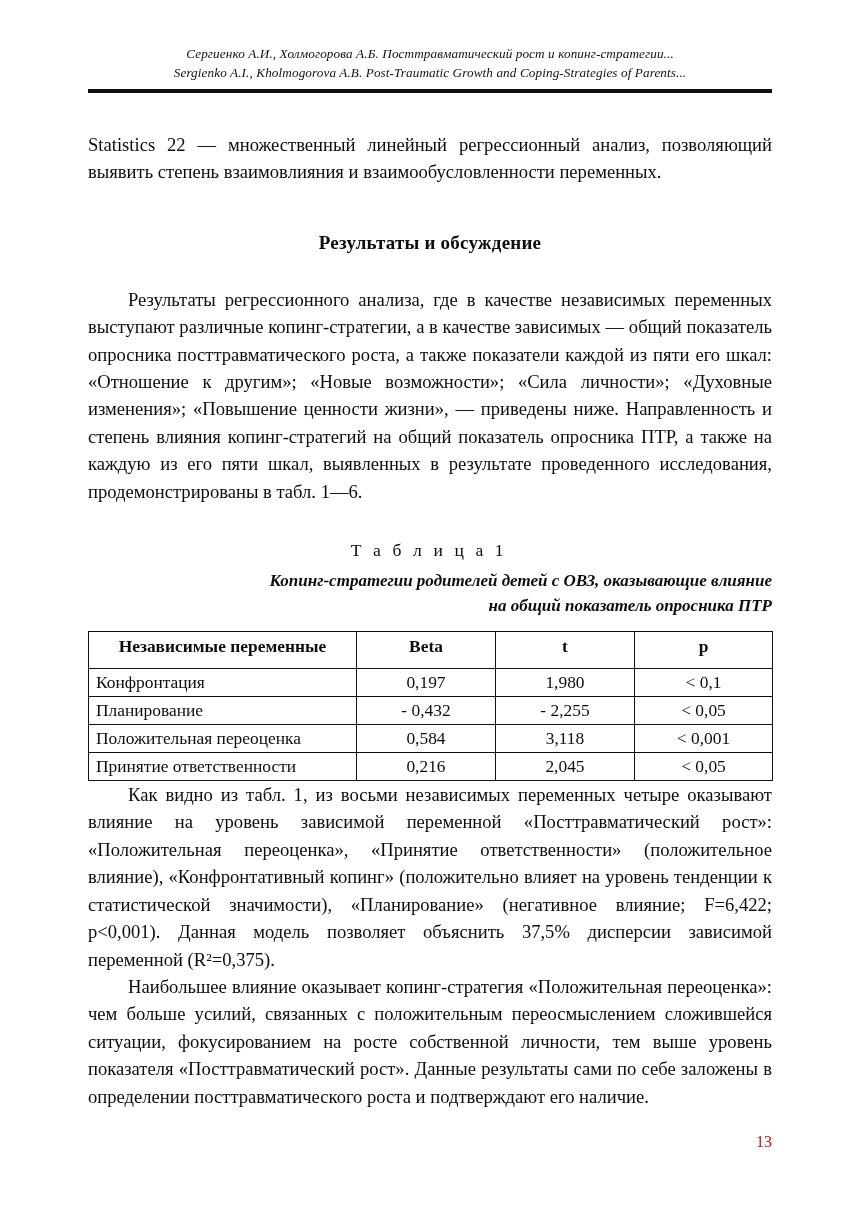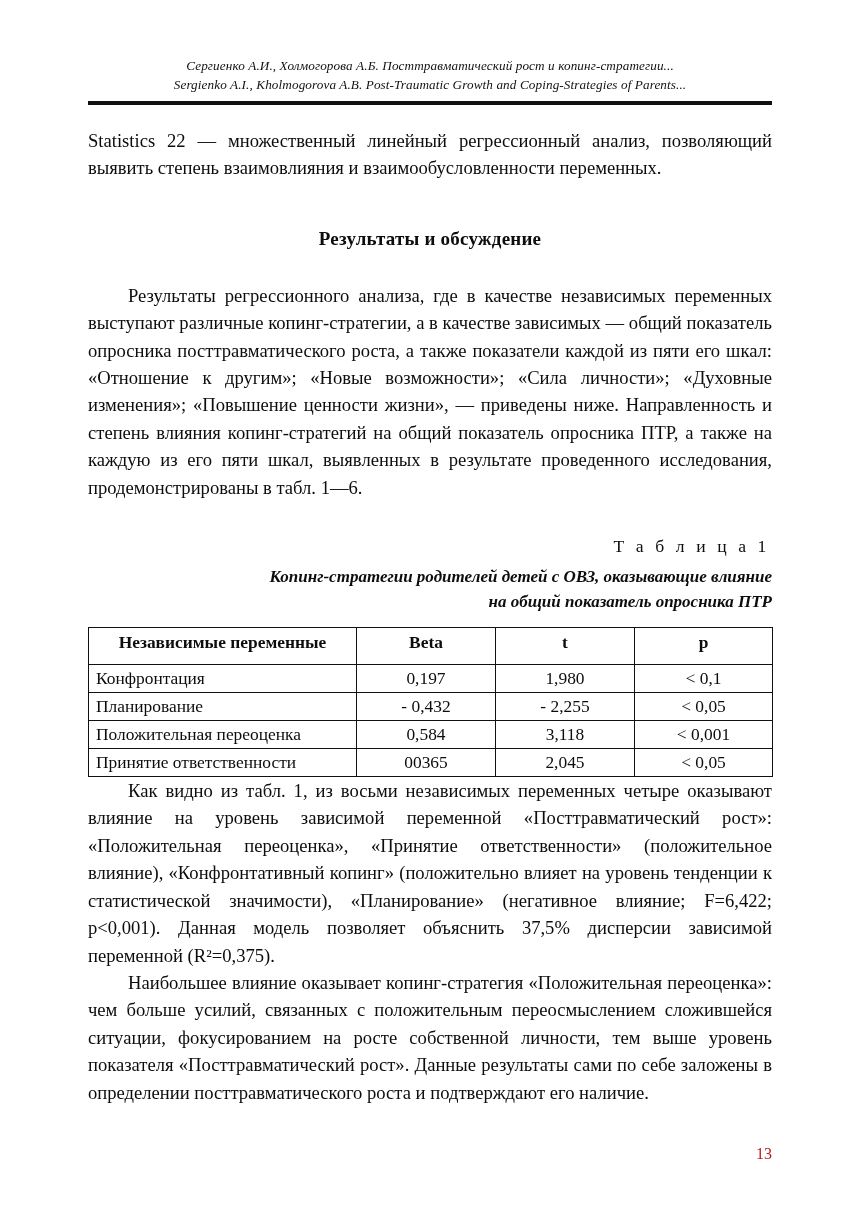--- a/index.html
+++ b/index.html
@@ -11,21 +11,21 @@
     width: 856px;
     height: 1211px;
     position: relative;
     font-family: "Liberation Serif", "DejaVu Serif", serif;
     color: #0d0d0d;
     overflow: hidden;
   }
   .page {
     position: absolute;
     left: 0;
-    top: 12px;
+    top: 0;
     width: 856px;
     height: 958px;
   }
   .content {
     position: absolute;
     left: 88px;
     top: 44px;
     width: 684px;
   }
 
@@ -49,38 +49,38 @@
   
   p.body {
     margin: 0;
     font-size: 18.6px;
     line-height: 27.4px;
     text-align: justify;
     text-justify: inter-word;
     color: #0d0d0d;
     hyphens: none;
   }
-  p.first { margin-top: 22px; }
+  p.first { margin-top: 38px; }
   p.indent { text-indent: 40px; }
 
   h2.section {
     margin: 44px 0 0 0;
     text-align: center;
     font-size: 19px;
     font-weight: bold;
     line-height: 26px;
     letter-spacing: 0.2px;
   }
 
   .gap-after-section { height: 30px; }
 
   
   .table-block { margin-top: 34px; }
   .table-number {
-    text-align: right;
+    text-align: center;
     font-size: 17.6px;
     letter-spacing: 3.6px;
     padding-right: 2px;
     line-height: 22px;
   }
   .table-title {
     text-align: right;
     font-weight: bold;
     font-size: 17px;
     line-height: 25px;
@@ -198,21 +198,21 @@
             <td class="num">&lt; 0,05</td>
           </tr>
           <tr>
             <td class="varname">Положительная переоценка</td>
             <td class="num">0,584</td>
             <td class="num">3,118</td>
             <td class="num">&lt; 0,001</td>
           </tr>
           <tr>
             <td class="varname">Принятие ответственности</td>
-            <td class="num">00365</td>
+            <td class="num">0,216</td>
             <td class="num">2,045</td>
             <td class="num">&lt; 0,05</td>
           </tr>
         </tbody>
       </table>
 
     </div>
 
     <p class="body indent after-table">Как видно из табл. 1, из восьми независимых переменных четыре оказывают влияние на уровень зависимой переменной «Посттравматический рост»: «Положительная переоценка», «Принятие ответственности» (положительное влияние), «Конфронтативный копинг» (положительно влияет на уровень тенденции к статистической значимости), «Планирование» (негативное влияние; F=6,422; p&lt;0,001). Данная модель позволяет объяснить 37,5% дисперсии зависимой переменной (R²=0,375).</p>
 

